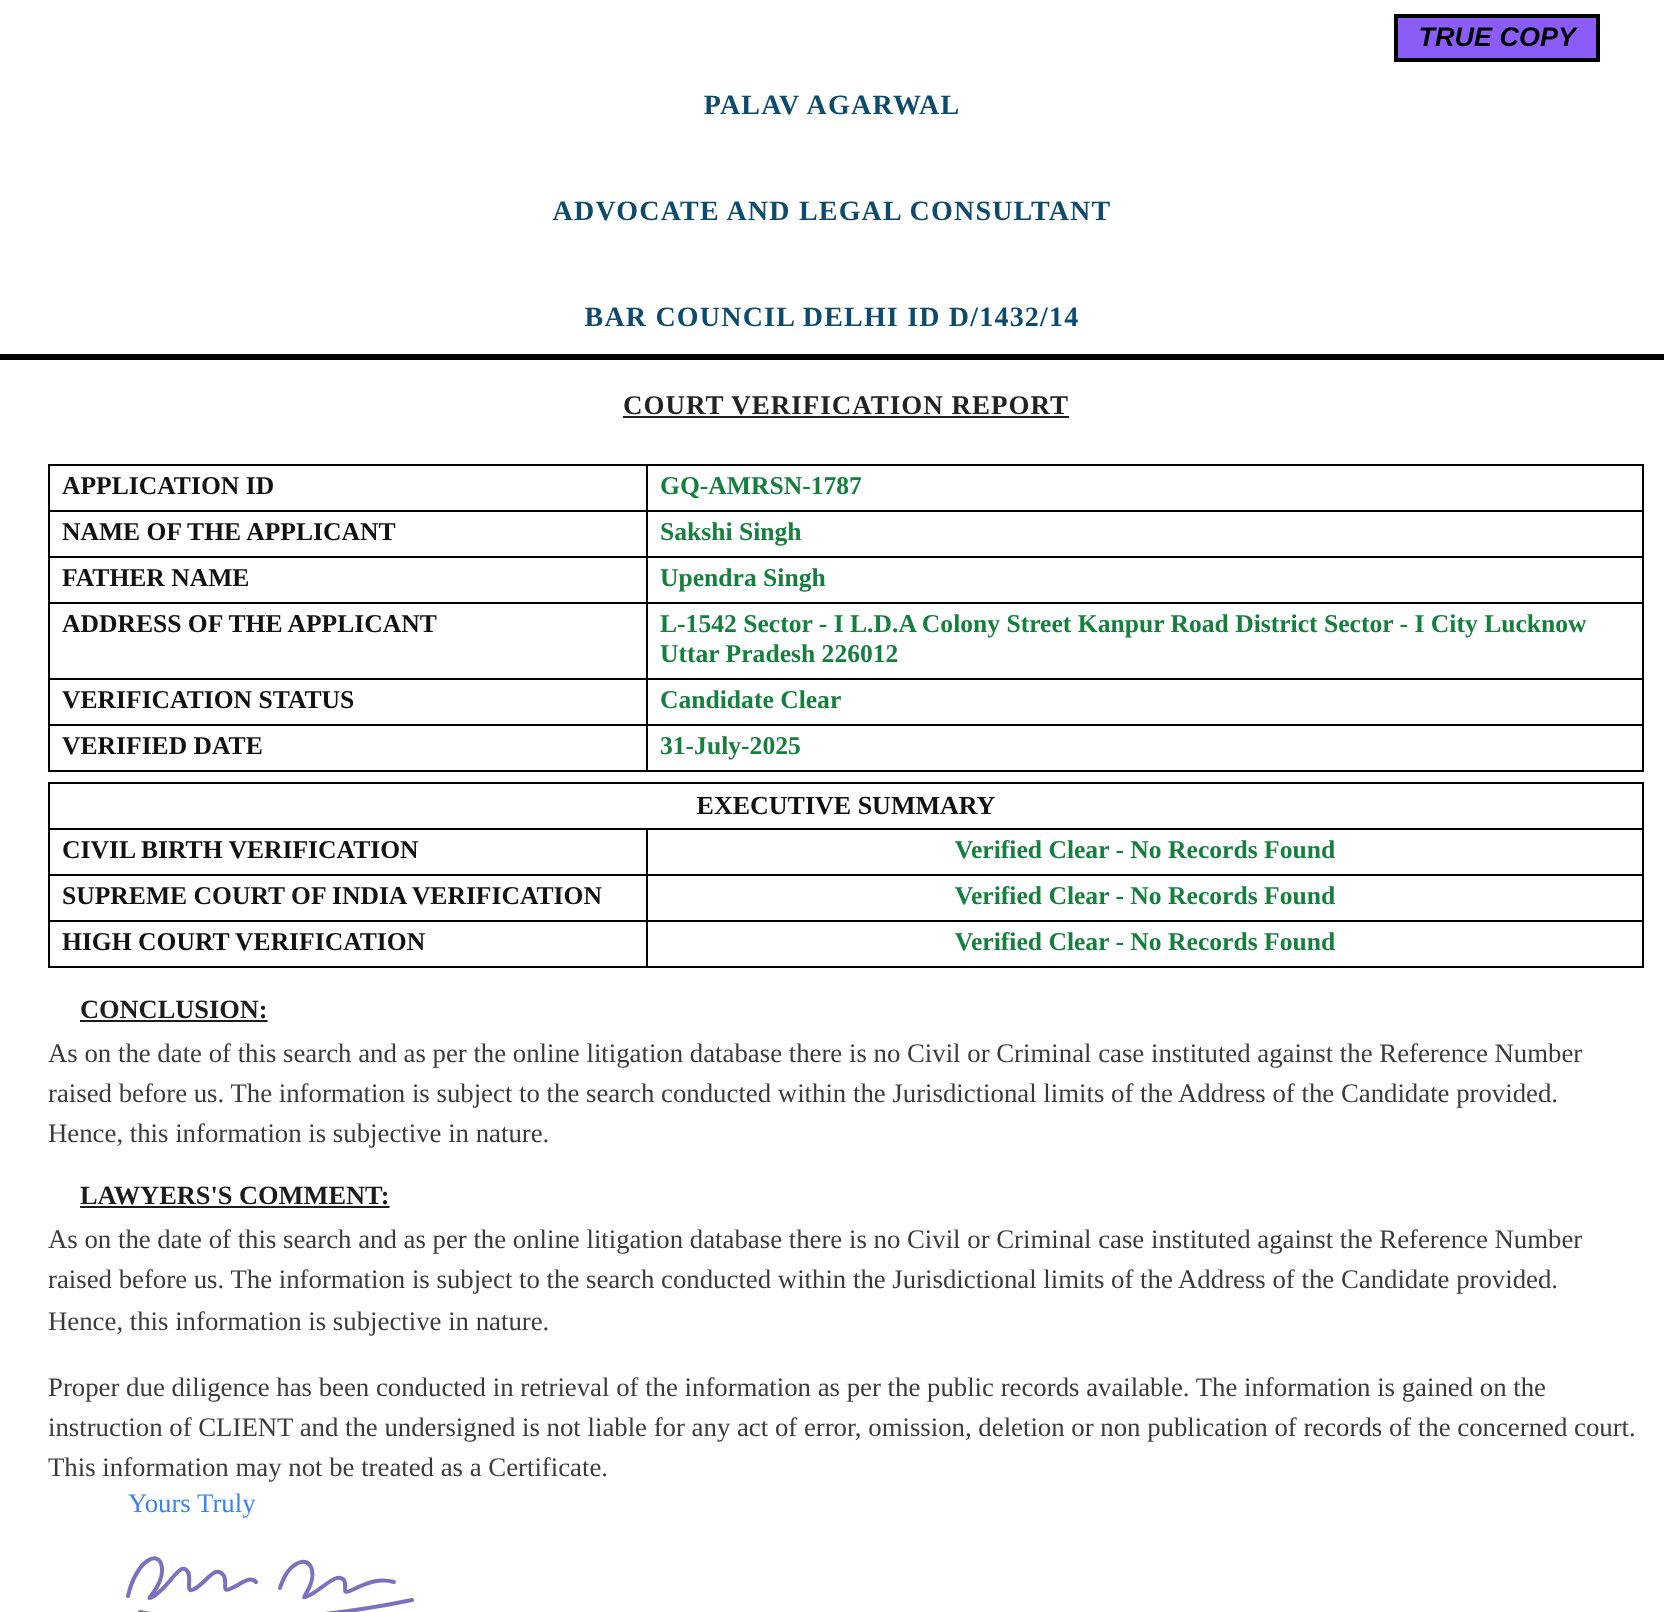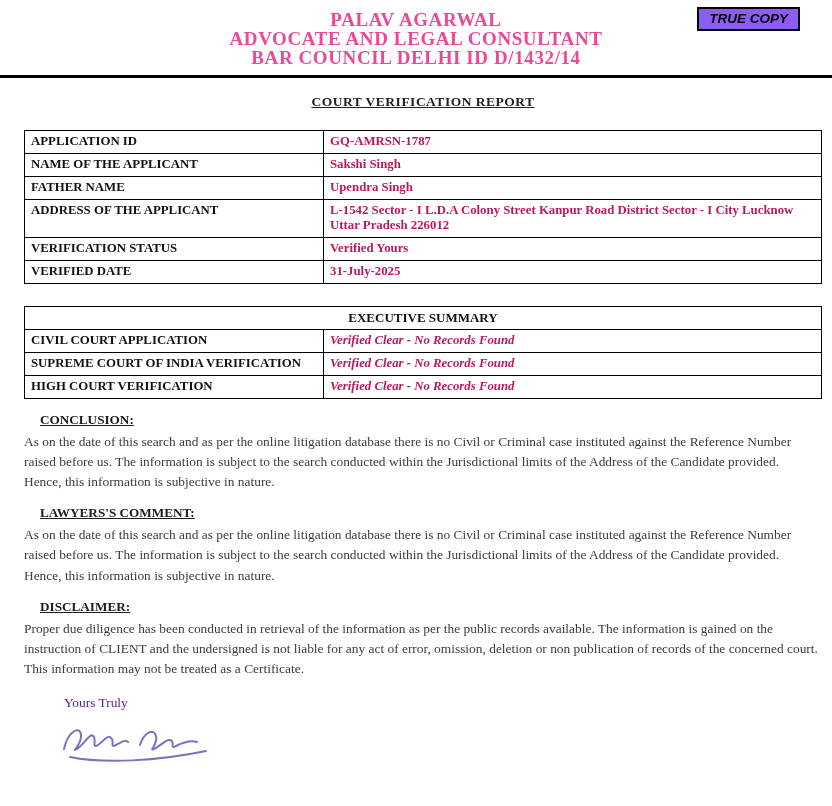--- a/index.html
+++ b/index.html
@@ -11,24 +11,25 @@
     color: #3d3d3d;
     position: relative;
     overflow: hidden;
   }
   .page { width: 832px; height: 806px; position: relative; }
 
   
   .letterhead { text-align: center; padding-top: 10px; }
   .h-name, .h-sub {
     font-weight: bold;
-    color: #ec4899;
-    font-size: 19px;
+    color: #0c4a6e;
+    font-size: 14px;
     letter-spacing: 0.6px;
     line-height: 19px;
+    margin-top: 34px;
   }
   .true-copy {
     position: absolute;
     top: 7px;
     right: 32px;
     border: 2px solid #000;
     padding: 2px 10px 3px 10px;
     font-weight: bold;
     font-style: italic;
     font-size: 13.5px;
@@ -65,55 +66,54 @@
   }
   td, th {
     border: 1px solid #000;
     font-size: 12.8px;
     padding: 3px 6px 4px 6px;
     vertical-align: top;
     color: #1c1c1c;
   }
   .col-label { width: 299px; }
   td.lbl { font-weight: bold; color: #111; }
-  td.val { font-weight: bold; color: #be185d; }
-
-  .summary-table { margin-top: 22px; }
+  td.val { font-weight: bold; color: #15803d; }
+
+  .summary-table { margin-top: 5px; }
   .summary-table th {
     text-align: center;
     font-weight: bold;
     font-size: 13px;
     color: #111;
     padding: 3px 6px;
   }
-  .summary-table td.val { text-align: left; font-style: italic; }
+  .summary-table td.val { text-align: center; }
 
   
   .section { margin-top: 13px; }
   .section-heading {
     font-weight: bold;
     font-size: 13.2px;
     color: #1c1c1c;
     text-decoration: underline;
     margin-bottom: 4px;
     margin-left: 16px;
   }
   .section-body {
     font-size: 13.4px;
     color: #3b3b3b;
     line-height: 1.5;
     padding-right: 4px;
   }
 
   
   .yours-truly {
-    margin-top: 16px;
     padding-left: 40px;
     font-size: 13.4px;
-    color: #4c1d95;
+    color: #3b82f6;
   }
   .signature-wrap {
     margin: 4px 0 0 30px;
     height: 58px;
   }
 </style>
 </head>
 <body>
 
 <div class="page">
@@ -151,40 +151,40 @@
         <tr>
           <td class="lbl">FATHER NAME</td>
           <td class="val">Upendra Singh</td>
         </tr>
         <tr>
           <td class="lbl">ADDRESS OF THE APPLICANT</td>
           <td class="val">L-1542 Sector - I L.D.A Colony Street Kanpur Road District Sector - I City Lucknow Uttar Pradesh 226012</td>
         </tr>
         <tr>
           <td class="lbl">VERIFICATION STATUS</td>
-          <td class="val">Verified Yours</td>
+          <td class="val">Candidate Clear</td>
         </tr>
         <tr>
           <td class="lbl">VERIFIED DATE</td>
           <td class="val">31-July-2025</td>
         </tr>
       </tbody>
     </table>
 
     <table class="summary-table">
       <colgroup>
           <col class="col-label">
           <col>
         </colgroup>
       <tbody>
         <tr>
           <th colspan="2">EXECUTIVE SUMMARY</th>
         </tr>
         <tr>
-          <td class="lbl">CIVIL COURT APPLICATION</td>
+          <td class="lbl">CIVIL BIRTH VERIFICATION</td>
           <td class="val">Verified Clear - No Records Found</td>
         </tr>
         <tr>
           <td class="lbl">SUPREME COURT OF INDIA VERIFICATION</td>
           <td class="val">Verified Clear - No Records Found</td>
         </tr>
         <tr>
           <td class="lbl">HIGH COURT VERIFICATION</td>
           <td class="val">Verified Clear - No Records Found</td>
         </tr>
@@ -195,21 +195,20 @@
       <div class="section-heading">CONCLUSION:</div>
       <div class="section-body">As on the date of this search and as per the online litigation database there is no Civil or Criminal case instituted against the Reference Number raised before us. The information is subject to the search conducted within the Jurisdictional limits of the Address of the Candidate provided. Hence, this information is subjective in nature.</div>
     </div>
 
     <div class="section">
       <div class="section-heading">LAWYERS'S COMMENT:</div>
       <div class="section-body">As on the date of this search and as per the online litigation database there is no Civil or Criminal case instituted against the Reference Number raised before us. The information is subject to the search conducted within the Jurisdictional limits of the Address of the Candidate provided. Hence, this information is subjective in nature.</div>
     </div>
 
     <div class="section">
-      <div class="section-heading">DISCLAIMER:</div>
       <div class="section-body">Proper due diligence has been conducted in retrieval of the information as per the public records available. The information is gained on the instruction of CLIENT and the undersigned is not liable for any act of error, omission, deletion or non publication of records of the concerned court. This information may not be treated as a Certificate.</div>
     </div>
 
     <div class="yours-truly">Yours Truly</div>
 
     <div class="signature-wrap">
       <svg width="160" height="56" viewBox="0 0 160 56" aria-hidden="true">
         <g fill="none" stroke="#6c63b8" stroke-width="2" stroke-linecap="round" stroke-linejoin="round" opacity="0.9">
           <path d="M10 34 C 14 16, 26 10, 27 20 C 28 30, 16 38, 23 34 C 32 28, 36 16, 40 22 C 42 26, 38 34, 44 30 C 50 26, 54 18, 58 24 C 60 28, 56 33, 62 30 C 68 27, 71 24, 74 27"></path>
           <path d="M86 30 C 90 17, 100 13, 102 21 C 104 30, 94 37, 100 34 C 108 30, 114 22, 118 26 C 120 29, 116 34, 122 31 C 130 27, 136 25, 143 27"></path>

